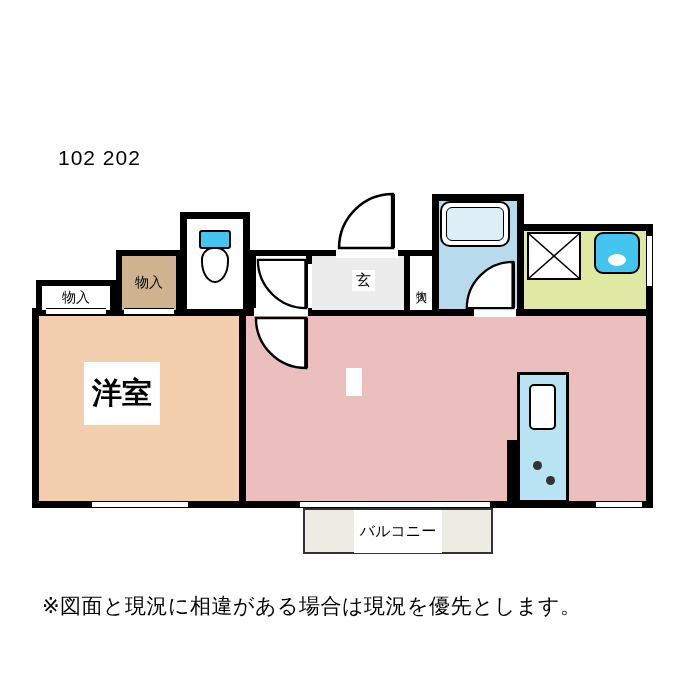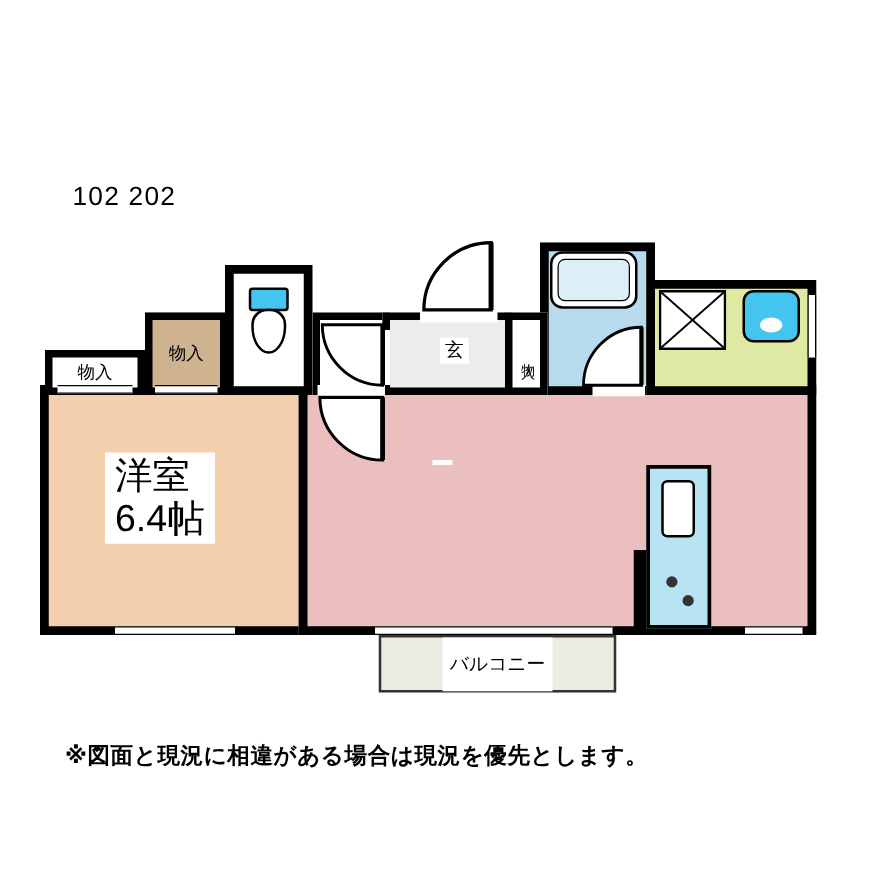--- a/index.html
+++ b/index.html
@@ -67,25 +67,25 @@
   .burner-1{left:13px;top:86px;}
   .burner-2{left:26px;top:101px;}
   .wall-stub{left:507px;top:396px;width:11px;height:68px;background:#000;z-index:2;}
 
   
   .balcony{left:303px;top:464px;width:190px;height:46px;background:#edece3;border:2px solid #333;z-index:0;
            display:flex;align-items:center;justify-content:center;}
   .balcony-chip{background:#fff;font-size:15px;padding:12px 6px;white-space:nowrap;}
 
   
-  .room-label{position:absolute;z-index:5;background:#fff;text-align:left;line-height:1.15;padding:2px 8px;white-space:nowrap;}
+  .room-label{position:absolute;z-index:5;background:#fff;text-align:right;line-height:1.15;padding:14px 8px;white-space:nowrap;font-weight:bold;}
   .label-west{left:84px;top:318px;font-size:30px;}
   .label-ldk{left:346px;top:324px;font-size:30px;}
   .entrance-label{left:352px;top:226px;font-size:15px;background:#fff;padding:1px 4px;z-index:3;}
-  .disclaimer{left:52px;top:548px;font-size:18px;letter-spacing:0.5px;z-index:5;white-space:nowrap;font-weight:bold;}
+  .disclaimer{left:42px;top:548px;font-size:21px;letter-spacing:0.5px;z-index:5;white-space:nowrap;}
 </style>
 </head>
 <body>
 
 <div class="page">
 
   <div class="abs unit-label">102 202</div>
 
   <div class="abs room-western"></div>
   <div class="abs room-ldk"></div>
@@ -153,21 +153,20 @@
     <div class="burner burner-2"></div>
   </div>
   <div class="abs wall-stub"></div>
 
   <div class="abs balcony">
     <span class="balcony-chip">バルコニー</span>
   </div>
 
   <div class="room-label label-west">
     <div>洋室</div>
-    <div>6.4帖</div>
   </div>
   <div class="room-label label-ldk">
   </div>
   <div class="abs entrance-label">玄</div>
 
   <div class="abs disclaimer">※図面と現況に相違がある場合は現況を優先とします。</div>
 
 </div>
 
 </body></html>

